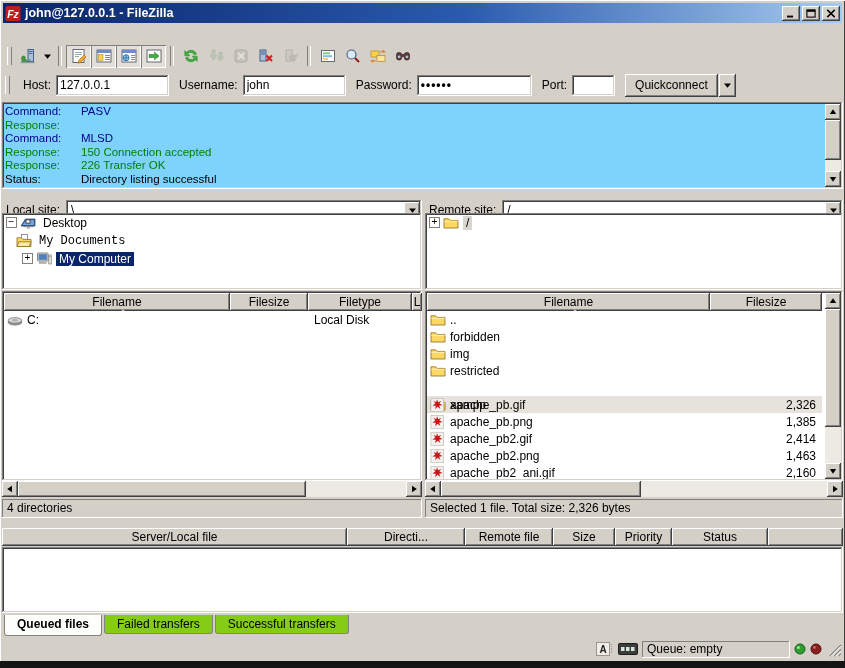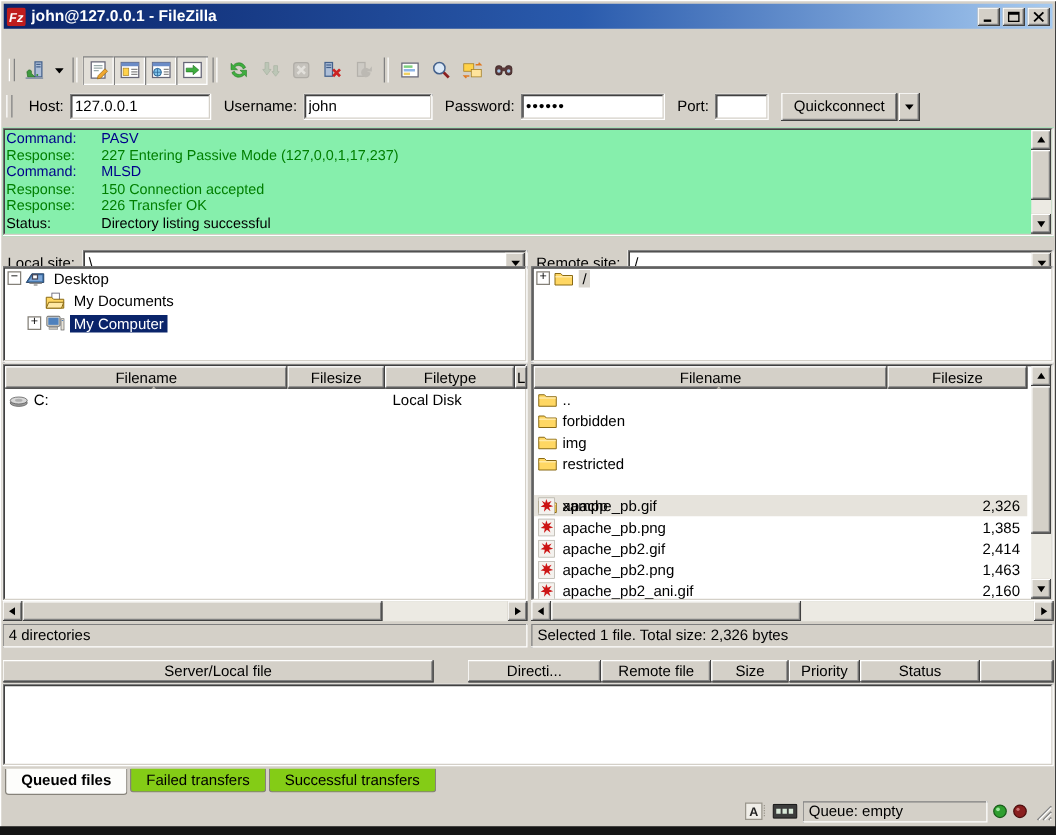--- a/index.html
+++ b/index.html
@@ -29,21 +29,21 @@
 
   .qcbar{position:absolute;left:2px;top:70px;right:2px;height:30px;display:flex;align-items:center;}
   .qc-label{margin:0 5px 0 10px;white-space:nowrap;}
   input.field{height:21px;box-sizing:border-box;border:none;outline:none;background:#fff;padding:2px 4px;
     font-family:"Liberation Sans",sans-serif;font-size:12px;
     box-shadow:inset -1px -1px 0 #ffffff, inset 1px 1px 0 #808080, inset -2px -2px 0 #d4d0c8, inset 2px 2px 0 #404040;}
   .btn{height:23px;background:#d4d0c8;border:none;font-family:"Liberation Sans",sans-serif;font-size:12px;
     padding:2px 10px;display:flex;align-items:center;justify-content:center;}
   .btn-dd{width:17px;padding:0;margin-left:1px;}
 
-  .logpane{position:absolute;left:2px;top:102px;width:841px;height:87px;background:#86efac;}
+  .logpane{position:absolute;left:2px;top:102px;width:841px;height:87px;background:#7dd3fc;}
   #loglines{position:absolute;left:3px;top:3px;right:20px;bottom:3px;font-size:11.5px;line-height:13.5px;overflow:hidden;}
   .log-line{display:flex;white-space:nowrap;}
   .log-label{width:76px;flex:none;}
   .log-command{color:var(--cmd);}
   .log-response{color:var(--resp);}
   .log-status{color:var(--stat);}
 
   .vscroll{position:absolute;right:2px;top:2px;bottom:2px;width:16px;background:#eceae3;}
   .hscroll{position:absolute;height:16px;background:#eceae3;}
   .sb-btn{position:absolute;width:16px;height:16px;background:#d4d0c8;display:flex;align-items:center;justify-content:center;
@@ -309,21 +309,20 @@
   </div>
 
   <div class="logpane bevel-in">
     <div id="loglines">
         <div class="log-line log-command">
           <span class="log-label">Command:</span>
           <span>PASV</span>
         </div>
         <div class="log-line log-response">
           <span class="log-label">Response:</span>
-          <span>227 Entering Passive Mode (127,0,0,1,17,237)</span>
         </div>
         <div class="log-line log-command">
           <span class="log-label">Command:</span>
           <span>MLSD</span>
         </div>
         <div class="log-line log-response">
           <span class="log-label">Response:</span>
           <span>150 Connection accepted</span>
         </div>
         <div class="log-line log-response">
@@ -374,21 +373,21 @@
           <svg width="16" height="16" viewBox="0 0 16 16">
             <path d="M1 11l4.5-7H15v7z" fill="#3b6ea5" stroke="#1d3a5f" stroke-width="0.7"></path>
             <path d="M2.8 10l3.4-4.8H13.8V10z" fill="#7ea7d8"></path>
             <rect x="6" y="4.8" width="4" height="3.4" fill="#fff" stroke="#445"></rect>
             <rect x="3.5" y="11" width="10" height="1.2" fill="#8a8a8a"></rect>
             <rect x="7" y="12.2" width="3" height="1.6" fill="#b5b5b5"></rect>
           </svg>
         </span>
         <span class="tree-label">Desktop</span>
       </div>
-      <div class="tree-row" style="padding-left: 20px;">
+      <div class="tree-row" style=" font-family: Liberation Mono, monospace;">
         <div class="exp-spacer"></div>
         <span class="ic tree-ic">
           <svg width="16" height="16" viewBox="0 0 16 16">
             <rect x="5.5" y="1.5" width="6" height="7" fill="#fff" stroke="#667" stroke-width="0.7"></rect>
             <path d="M1 13.5V4.8h4.3l1.5 1.6H15v7.1z" fill="#ffd763" stroke="#8a6a14" stroke-width="0.8"></path>
             <path d="M1 13.5l2-4.7h12l-1.8 4.7z" fill="#ffe9a6" stroke="#8a6a14" stroke-width="0.8"></path>
           </svg>
         </span>
         <span class="tree-label">My Documents</span>
       </div>
@@ -649,21 +648,21 @@
           </svg>
         </span>
       </div>
   </div>
   <div class="status-strip" style="left:425px;width:418px">Selected 1 file. Total size: 2,326 bytes</div>
 
   <div id="queue-header">
       <div class="hcell" style="width: 345px; flex: 0 0 auto;">
         <span>Server/Local file</span>
       </div>
-      <div class="hcell" style="width: 107px; flex: 0 0 auto; margin-left: 27px;">
+      <div class="hcell" style="width: 118px; flex: 0 0 auto;">
         <span>Directi...</span>
       </div>
       <div class="hcell" style="width: 88px; flex: 0 0 auto;">
         <span>Remote file</span>
       </div>
       <div class="hcell right" style="width: 62px; flex: 0 0 auto;">
         <span>Size</span>
       </div>
       <div class="hcell" style="width: 57px; flex: 0 0 auto;">
         <span>Priority</span>

